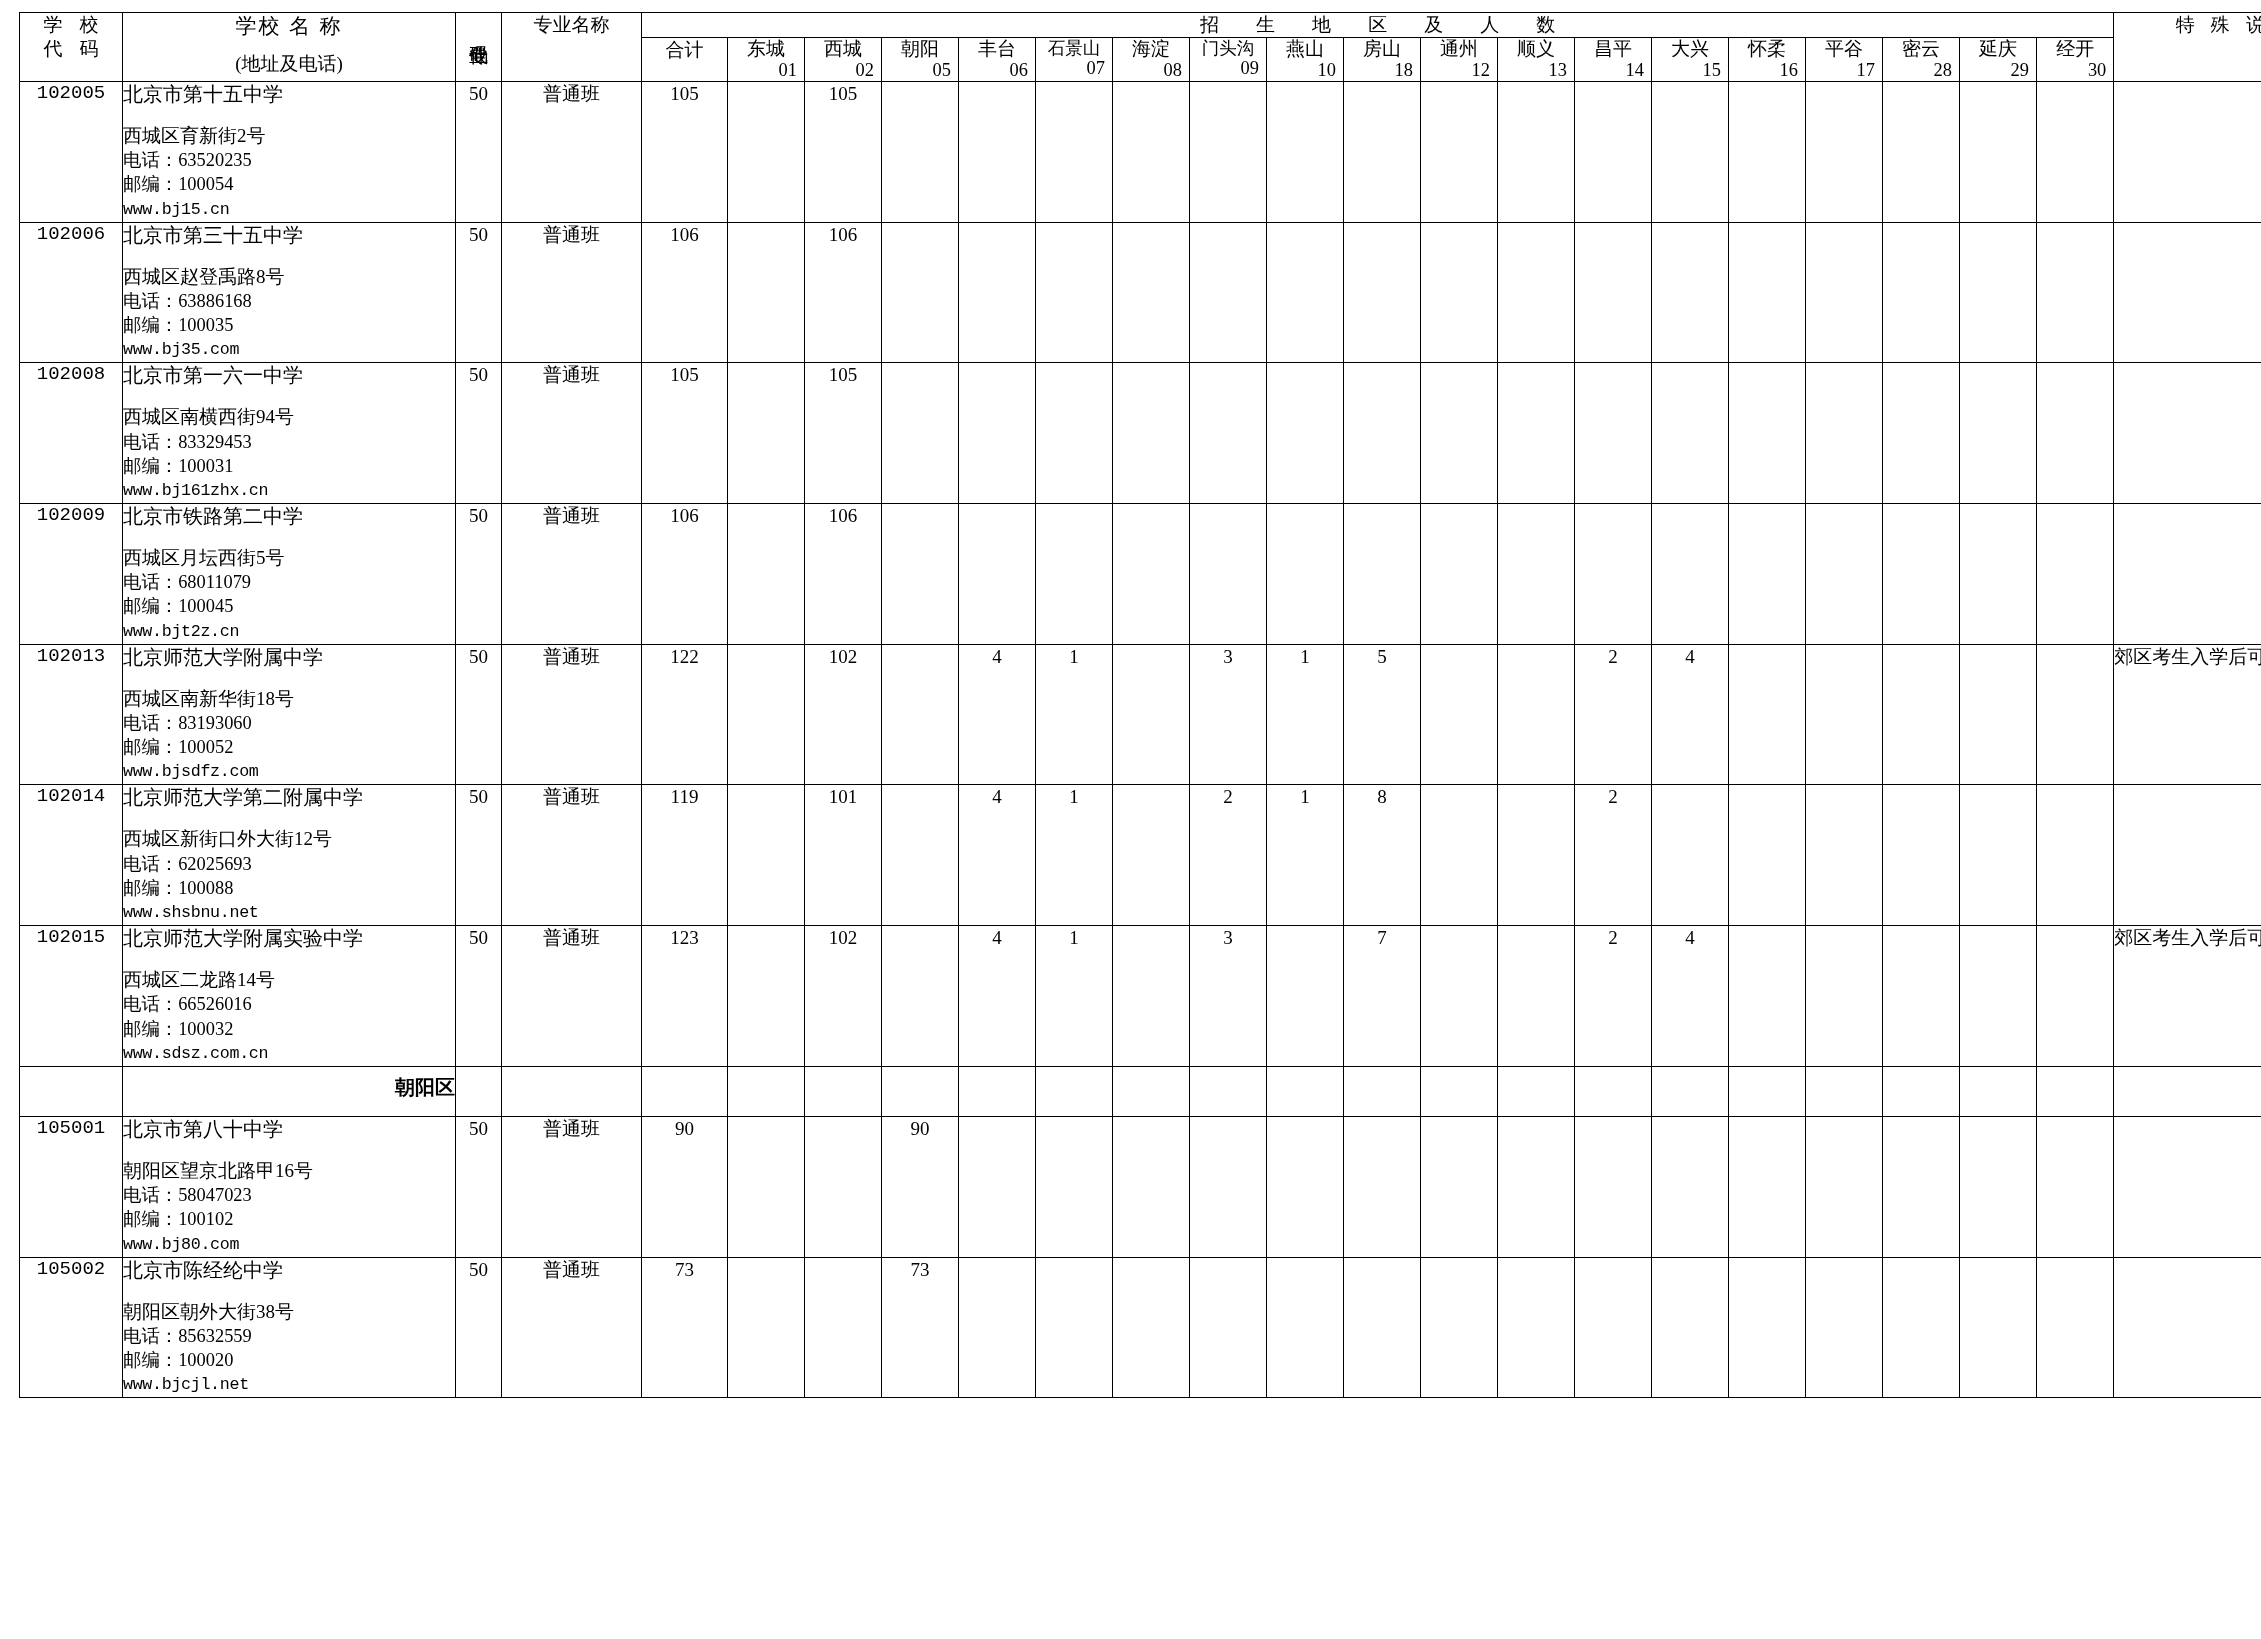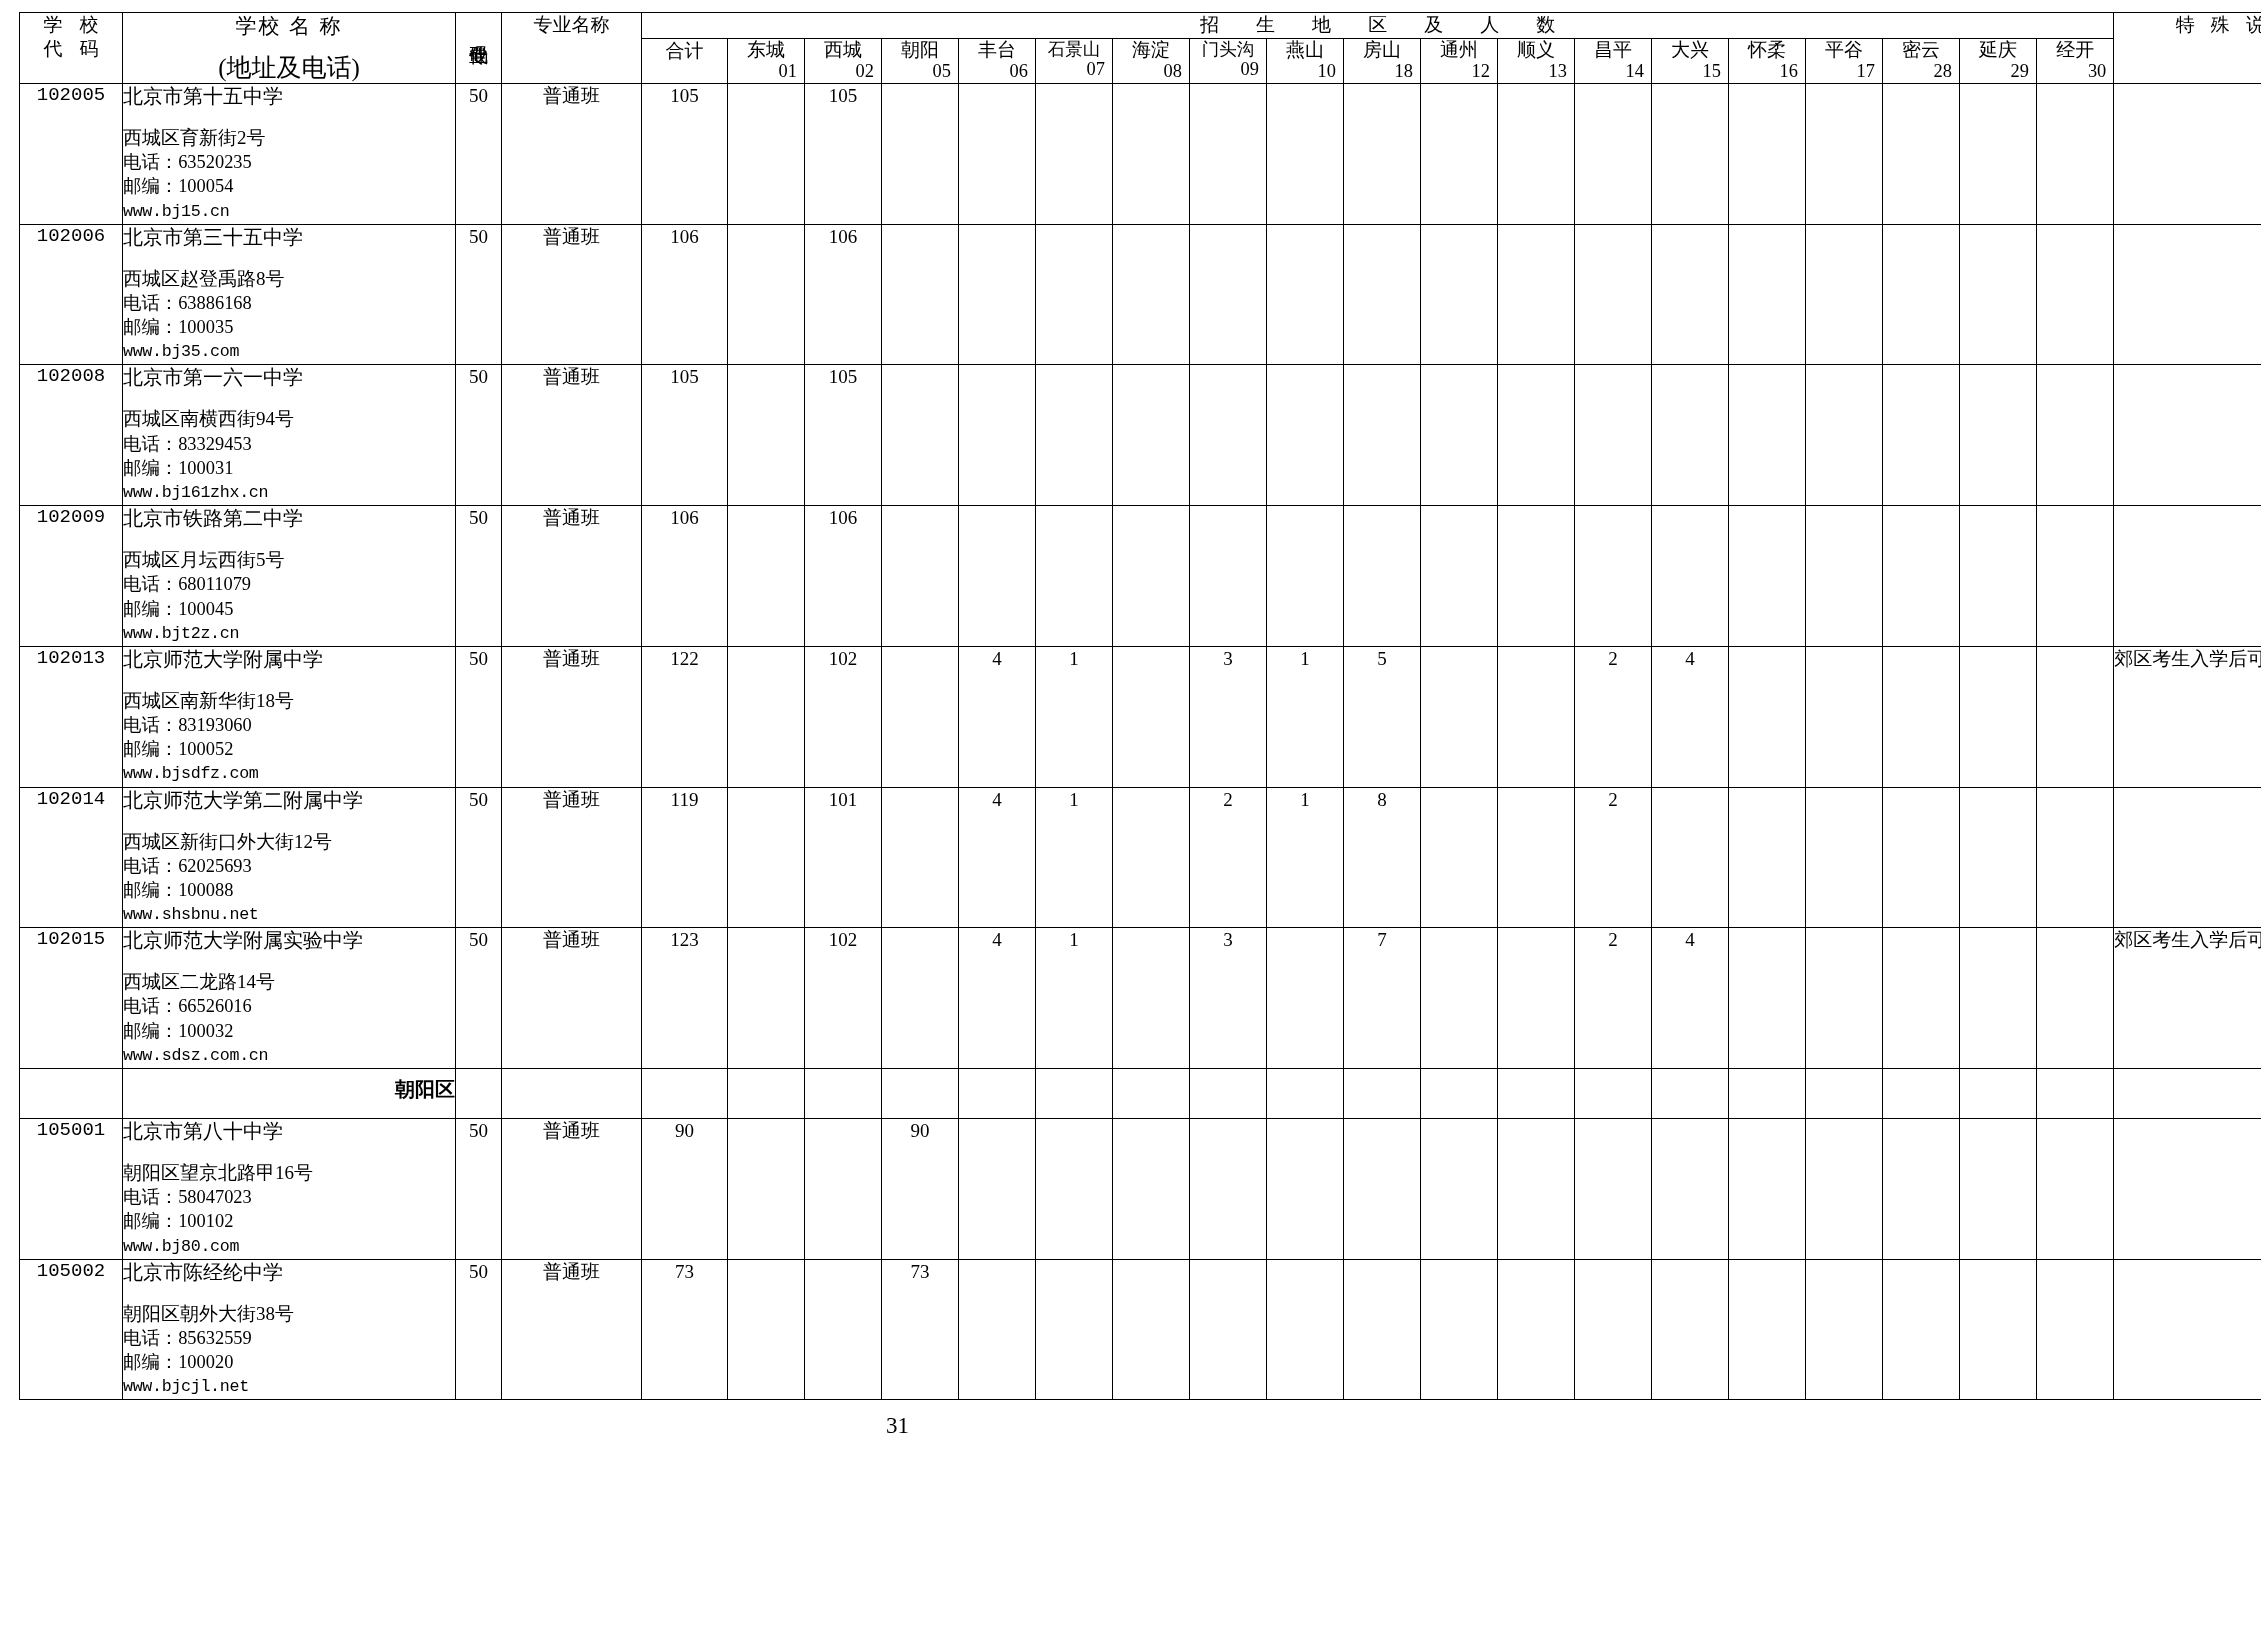--- a/index.html
+++ b/index.html
@@ -172,21 +172,21 @@
       <col style="width:254px">
     </colgroup>
     <thead>
       <tr>
         <td class="hdr-cell" rowspan="2">
           <div class="hdr-spread">学 校</div>
           <div class="hdr-spread">代 码</div>
         </td>
         <td class="hdr-cell" rowspan="2">
           <div style="font-size:21px;letter-spacing:0.1em;">学校 名 称</div>
-          <div style="font-size:25px;margin-top:12.3px;">(地址及电话)</div>
+          <div style="font-size:19px;margin-top:12.3px;">(地址及电话)</div>
         </td>
         <td class="hdr-cell" rowspan="2">
           <span class="vert">专业代码</span>
         </td>
         <td class="hdr-cell" rowspan="2">
           <span>专业名称</span>
         </td>
         <td class="hdr-big" colspan="19">
           <span>招 生 地 区 及 人 数</span>
         </td>
@@ -582,15 +582,14 @@
           <td class="num"></td>
           <td class="num"></td>
           <td class="num"></td>
           <td class="num"></td>
           <td class="num"></td>
           <td class="num"></td>
           <td class="note"></td>
         </tr>
       </tbody>
   </table>
-  <div class="pagenum">31</div>
 </div>
 
 
 </body></html>

